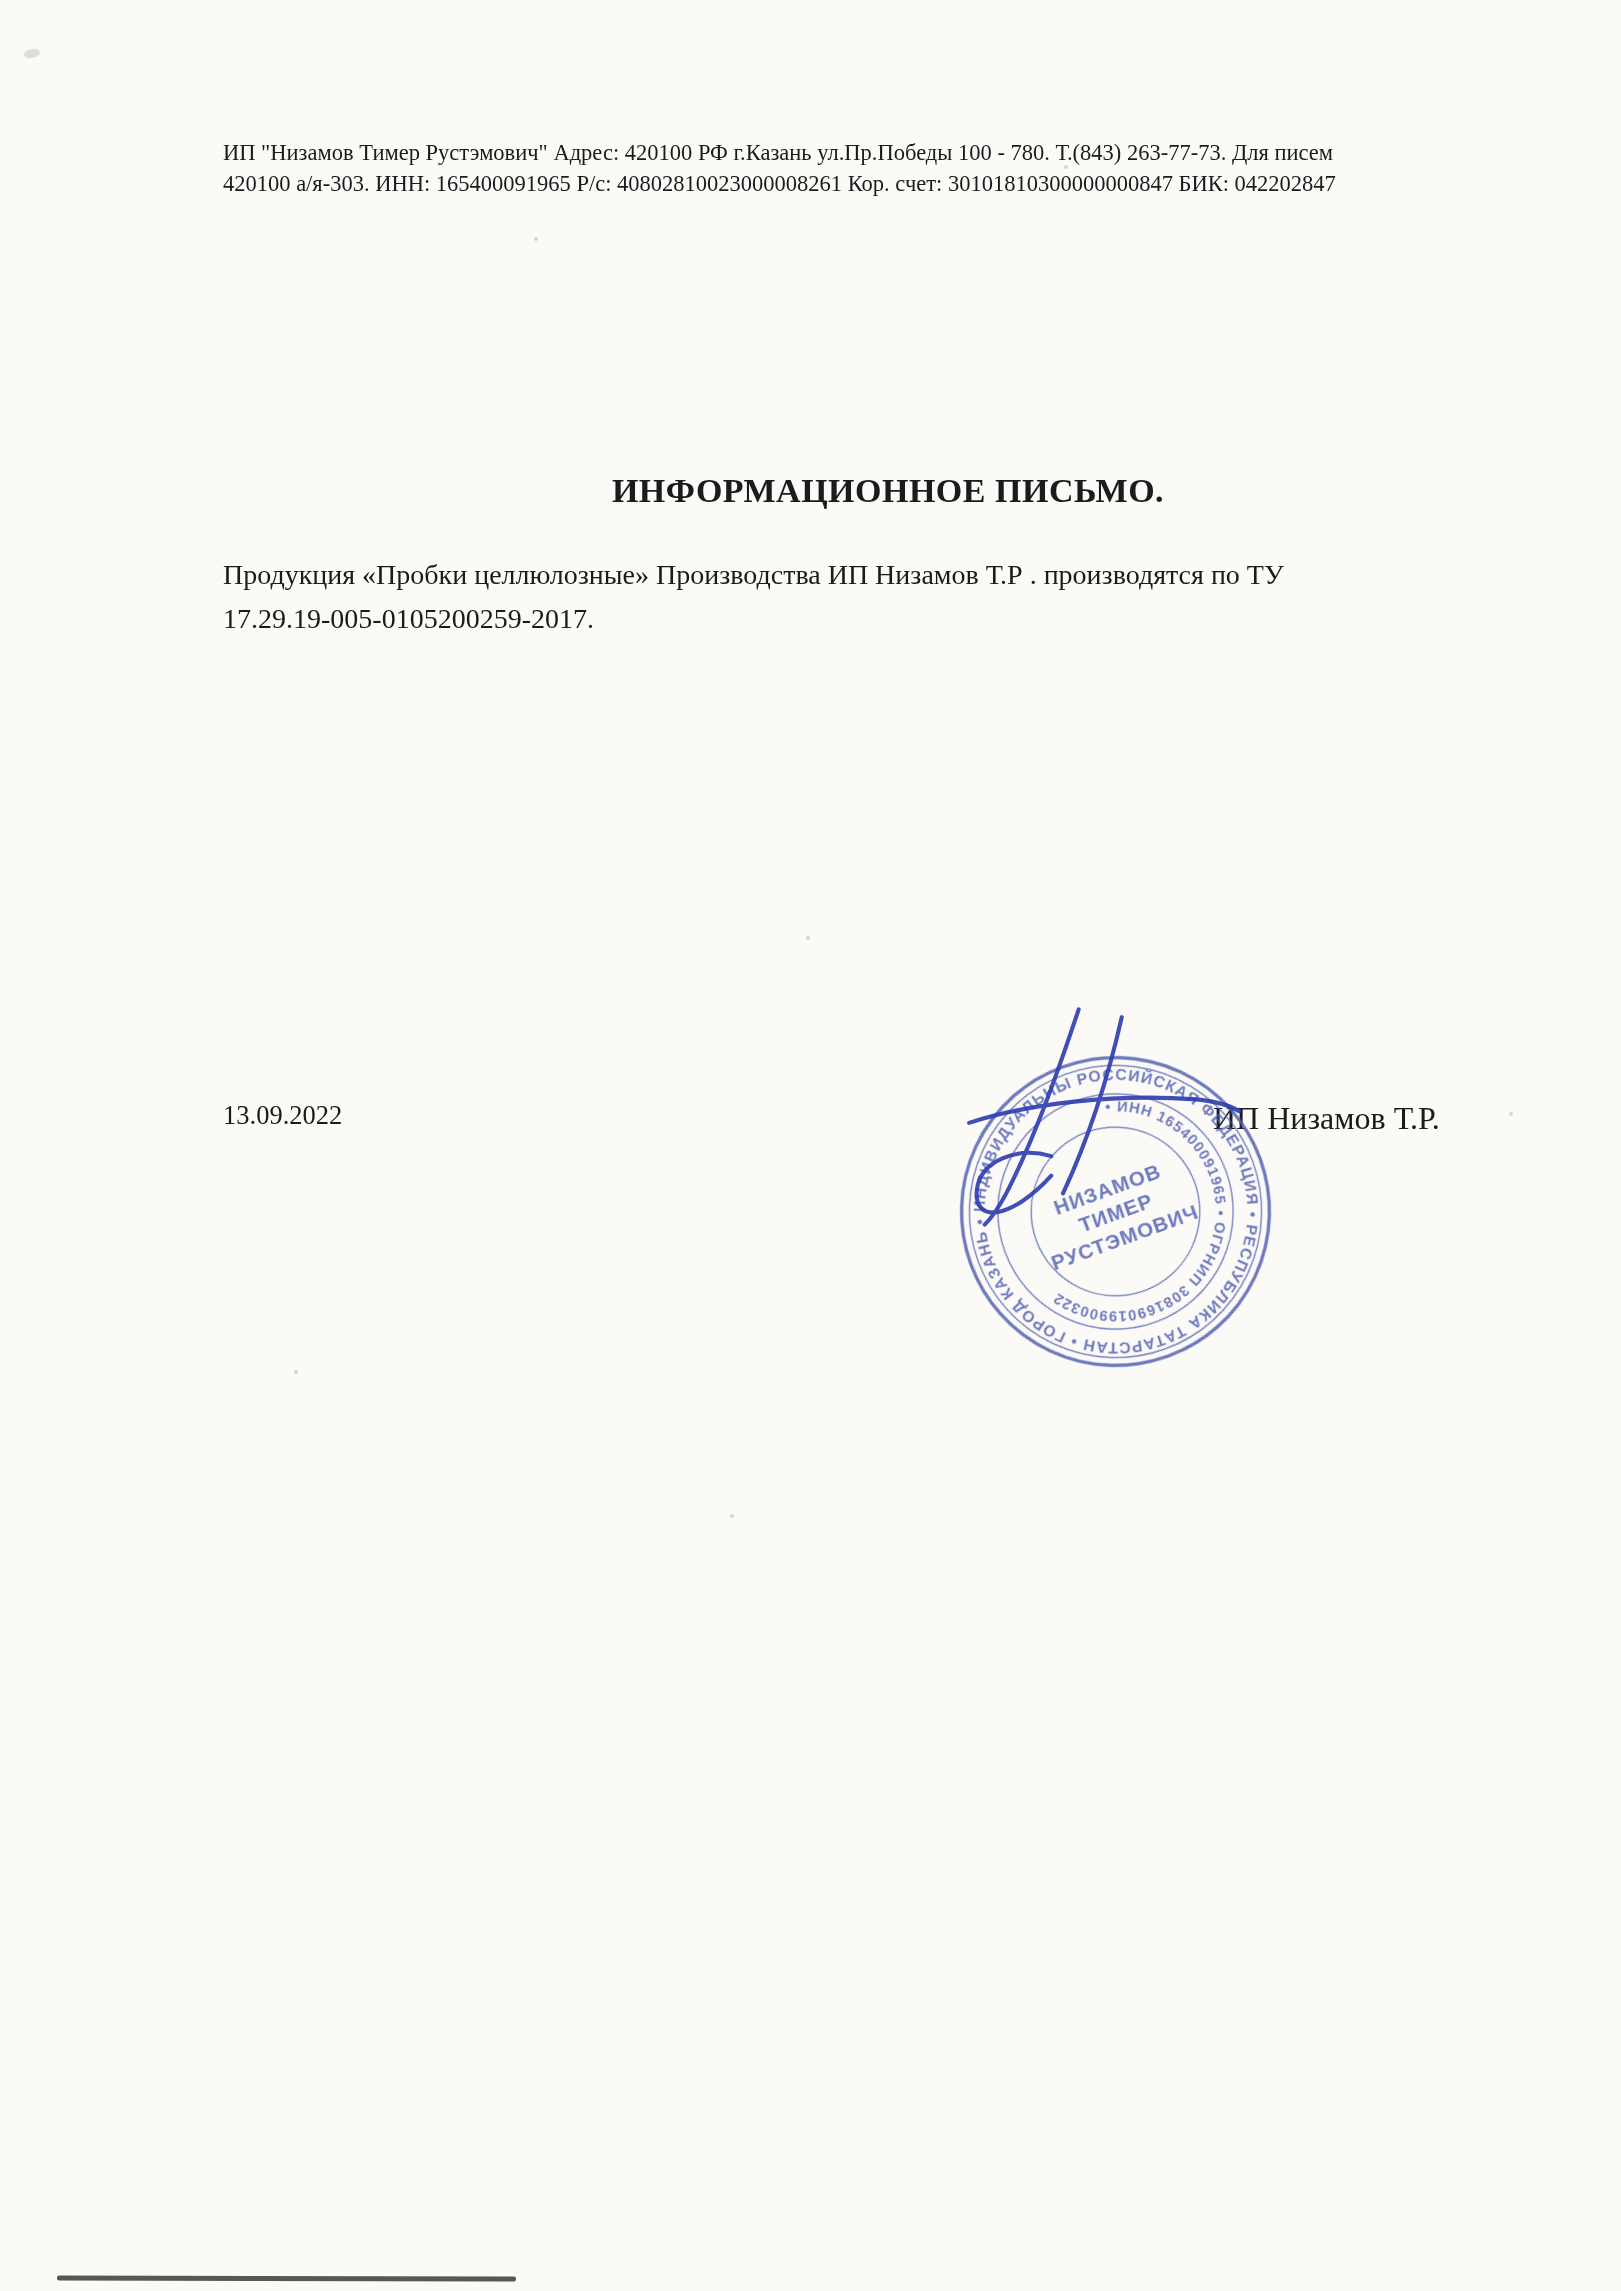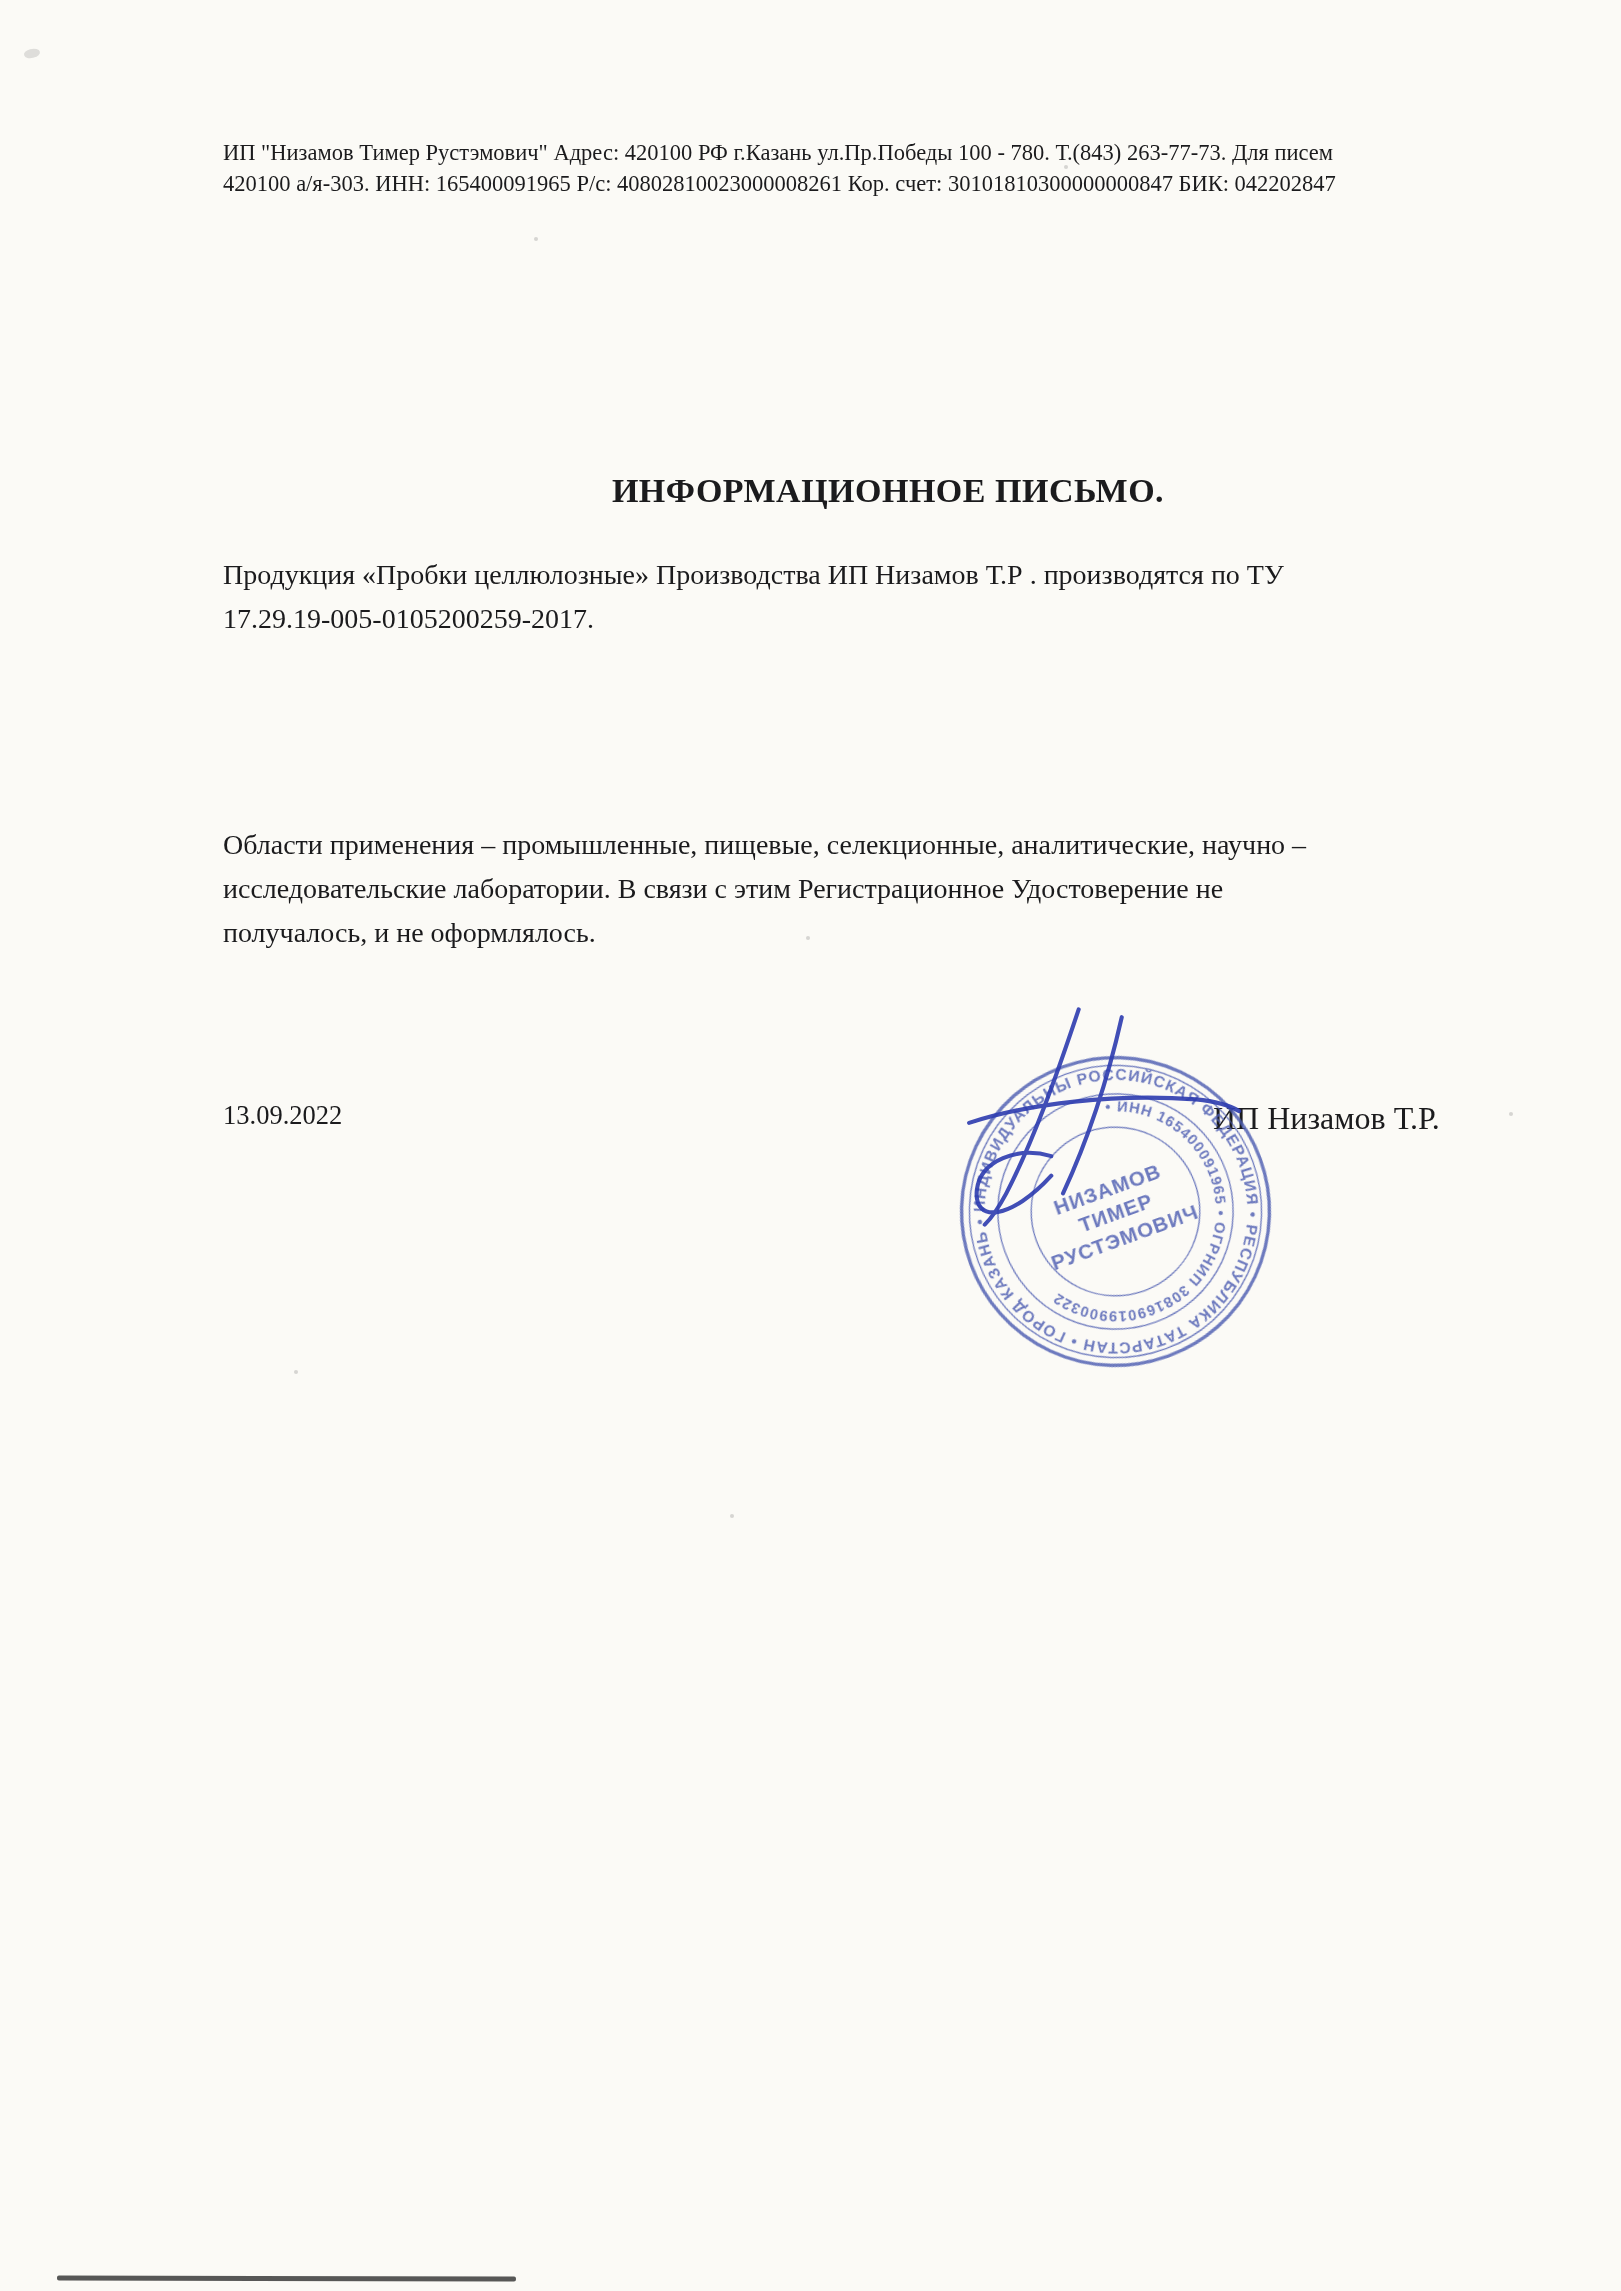--- a/index.html
+++ b/index.html
@@ -79,25 +79,20 @@
   </div>
 
   <h1 class="doc-title">ИНФОРМАЦИОННОЕ ПИСЬМО.</h1>
 
   <div class="para" id="p1">
     <div class="body-line">Продукция «Пробки целлюлозные» Производства ИП Низамов Т.Р . производятся по ТУ</div>
     <div class="body-line">17.29.19-005-0105200259-2017.</div>
   </div>
 
 
-  <div class="para" id="p3">
-    <div class="body-line">Области применения – промышленные, пищевые, селекционные, аналитические, научно –</div>
-    <div class="body-line">исследовательские  лаборатории. В связи с этим Регистрационное Удостоверение не</div>
-    <div class="body-line">получалось, и не оформлялось.</div>
-  </div>
 
   <div class="date">13.09.2022</div>
   <div class="signatory">ИП Низамов  Т.Р.</div>
 
   <div class="stamp">
     <svg viewBox="0 0 360 360" width="353" height="353">
       <defs>
         <path id="outerArc" d="M 180 46 A 134 134 0 1 1 179.95 46.0002" fill="none"></path>
         <path id="innerArc" d="M 180 78 A 102 102 0 1 1 179.95 78.0002" fill="none"></path>
       </defs>

